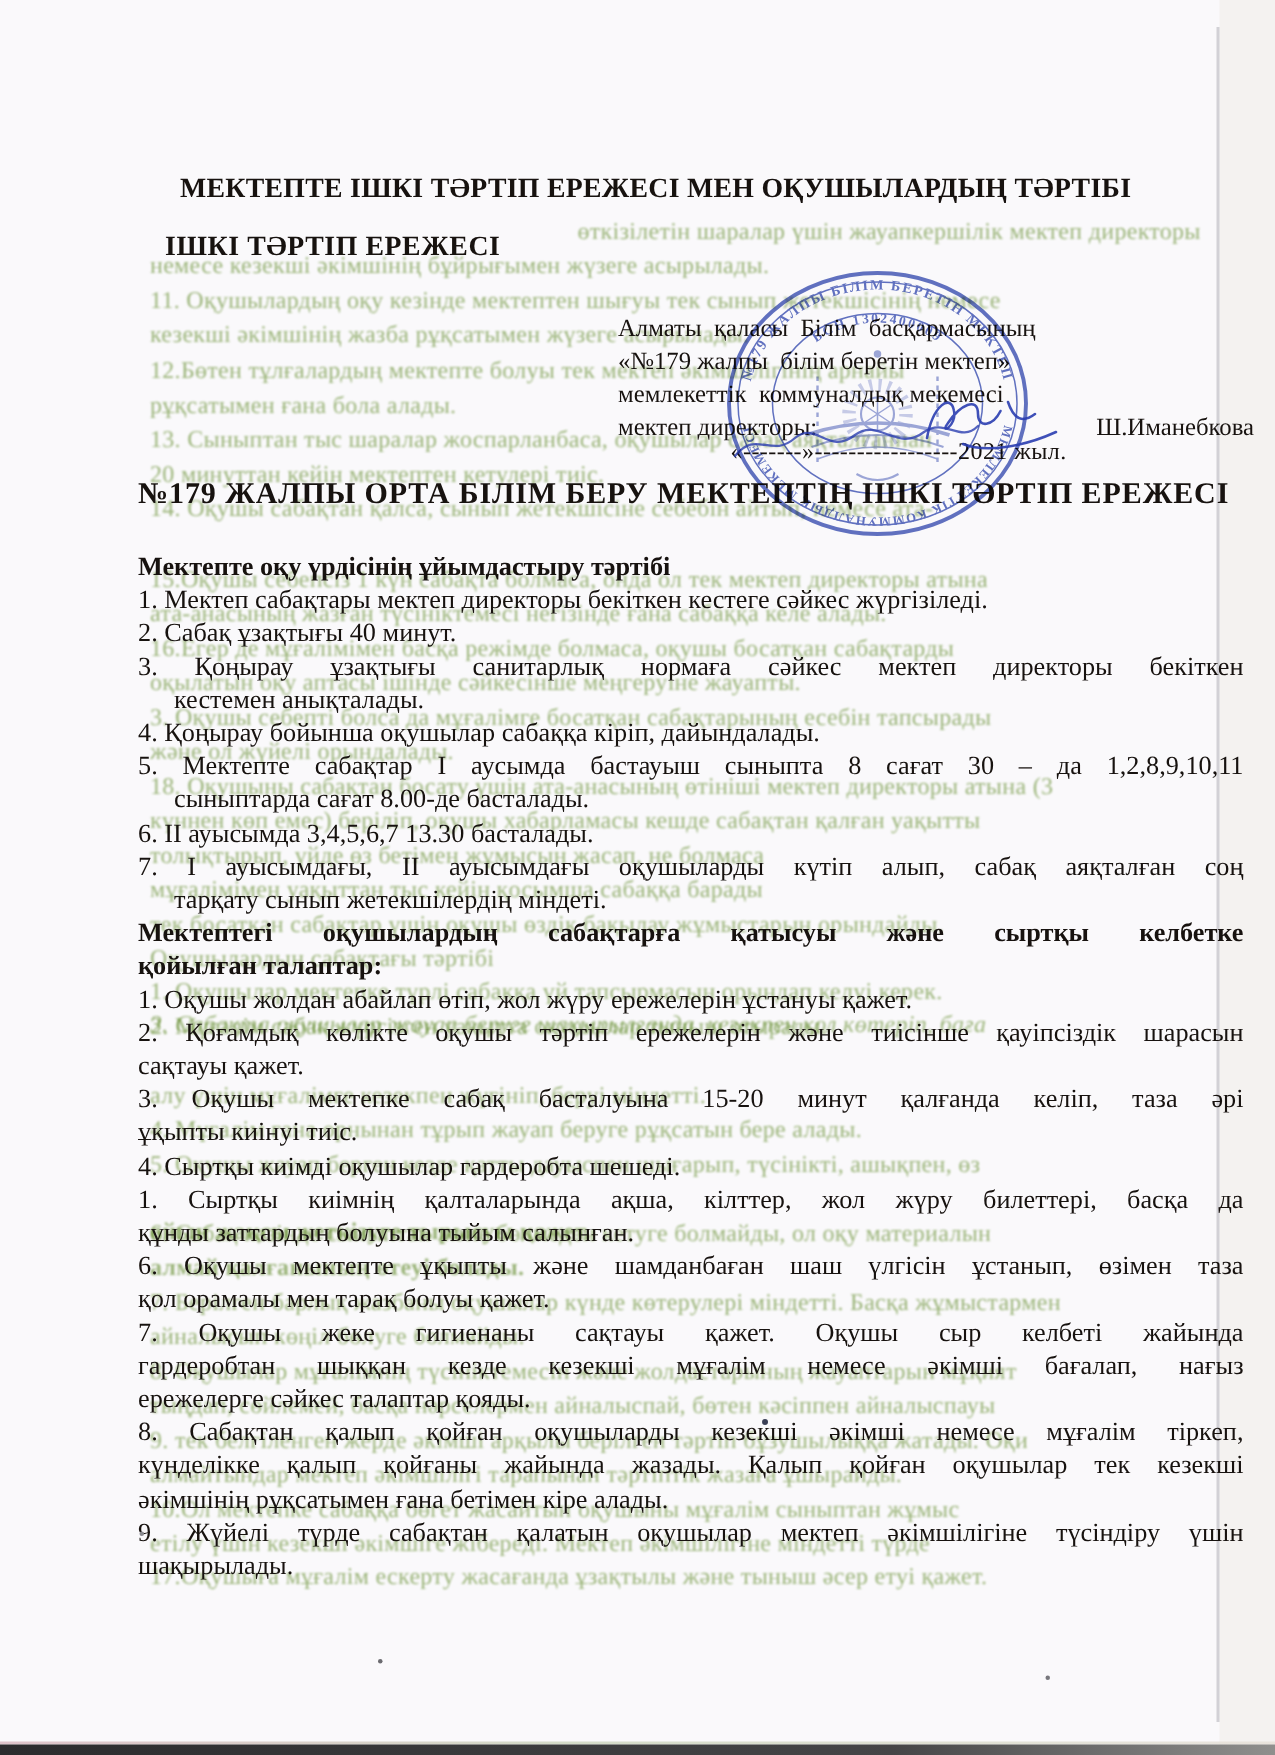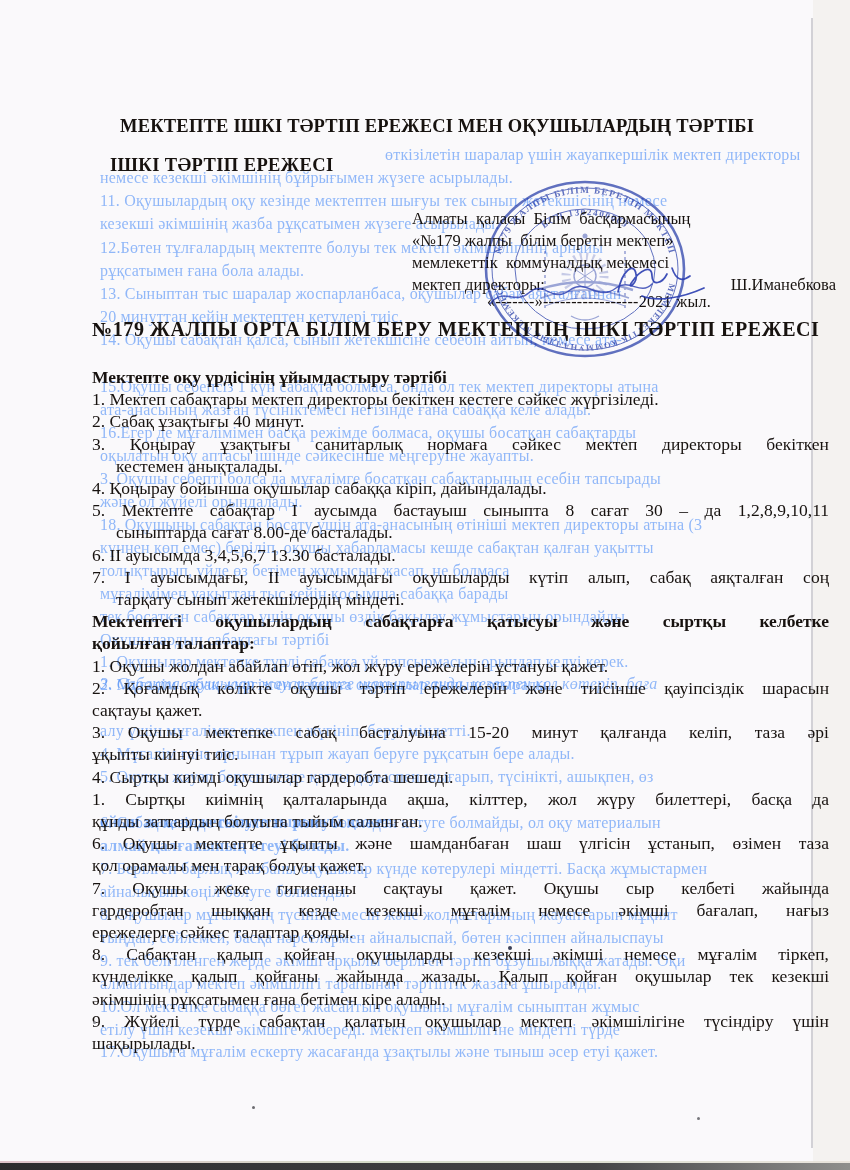--- a/index.html
+++ b/index.html
@@ -6,21 +6,21 @@
   .scan{
     position:relative; width:850px; height:1170px; margin:0 auto;
     background:#faf9fb; overflow:hidden;
     font-family:"Liberation Serif","DejaVu Serif",serif;
     color:#17120f;
   }
   
   .ghost-layer{position:absolute; inset:0; z-index:1;}
   .ghost{
     position:absolute; white-space:nowrap; overflow:hidden; max-width:740px;
-    font-size:16px; color:#3b82f6; opacity:.55; filter:blur(.7px);
+    font-size:16px; color:#4d7c0f; opacity:.55; filter:blur(.7px);
     letter-spacing:.2px;
   }
   .ink{position:absolute; z-index:2;}
   
   .title1{left:120px; top:116px; font-size:18.5px; font-weight:bold; letter-spacing:.2px;text-align:right;}
   .title2{left:110px; top:155px; font-size:18.5px; font-weight:bold; letter-spacing:.4px;}
   
   .approval{left:412px; top:208px; width:424px; font-size:16.5px; line-height:22px;}
   .approval .aline{white-space:pre;}
   .approval .dline{display:flex; justify-content:space-between; white-space:pre;}

